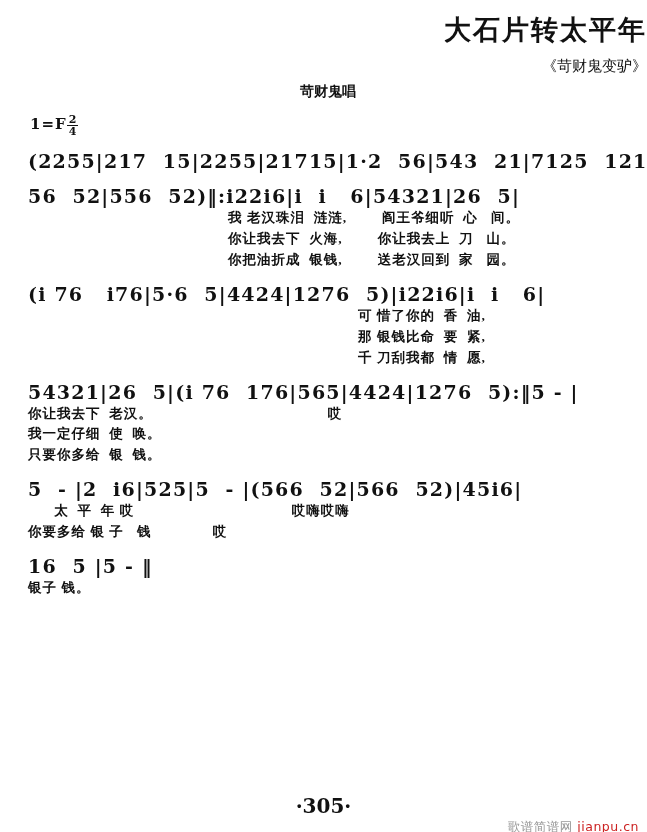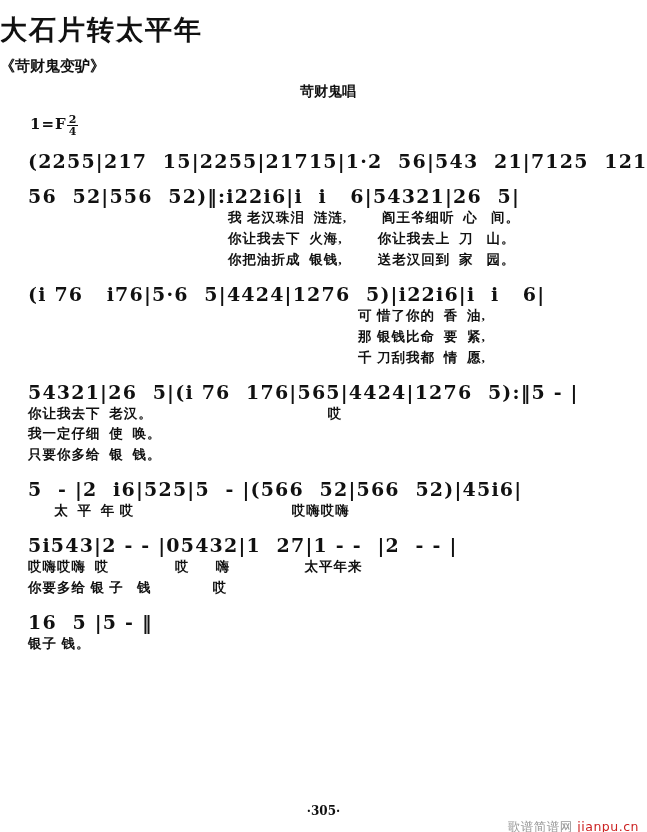--- a/index.html
+++ b/index.html
@@ -7,31 +7,31 @@
     width:647px;height:832px;
     background:#ffffff;
     font-family:"Liberation Serif", serif;
     color:#111;
     position:relative;
     overflow:hidden;
   }
   .page{position:relative;width:647px;height:832px;}
 
   .title{
-    text-align:left;
+    text-align:right;
     font-size:27px;
     font-weight:bold;
     letter-spacing:2px;
     margin-top:12px;
     font-family:"DejaVu Serif", serif;
   }
   .subtitle{
-    text-align:left;
+    text-align:right;
     font-size:15px;
-    font-weight:bold;
+    font-weight:normal;
     margin-top:9px;
     font-family:"DejaVu Serif", serif;
   }
   .composer{
     text-align:center;
     font-size:14px;
     font-weight:bold;
     margin-top:7px;
     font-family:"DejaVu Serif", serif;
     margin-left:9px;
@@ -84,21 +84,21 @@
     letter-spacing:1px;
   }
   .lyrics.indent1{padding-left:200px;}
   .lyrics.indent2{padding-left:330px;}
 
   .pagenum{
     position:absolute;
     bottom:26px;
     left:0;right:0;
     text-align:center;
-    font-size:12px;
+    font-size:20px;
     font-weight:bold;
     font-family:"DejaVu Serif", serif;
   }
   .watermark{
     position:absolute;
     bottom:8px;right:8px;
     font-size:12.5px;
     font-family:"DejaVu Sans", sans-serif;
     color:#999;
     letter-spacing:0.5px;
@@ -145,24 +145,20 @@
     <div class="lyrics">你让我去下  老汉。                                        哎</div>
     <div class="lyrics">我一定仔细  使  唤。</div>
     <div class="lyrics">只要你多给  银  钱。</div>
   </div>
 
   <div class="row">
     <div class="notes">5  - |2  i6|525|5  - |(566  52|566  52)|45i6|</div>
     <div class="lyrics">      太  平  年 哎                                    哎嗨哎嗨</div>
   </div>
 
-  <div class="row">
-    <div class="notes">5i543|2 - - |05432|1  27|1 - -  |2  - - |</div>
-    <div class="lyrics">哎嗨哎嗨  哎               哎      嗨                 太平年来</div>
-  </div>
 
   <div class="row">
     <div class="lyrics">你要多给 银 子   钱              哎</div>
   </div>
 
   <div class="row">
     <div class="notes">16  5 |5 - ‖</div>
     <div class="lyrics">银子 钱。</div>
   </div>
 

